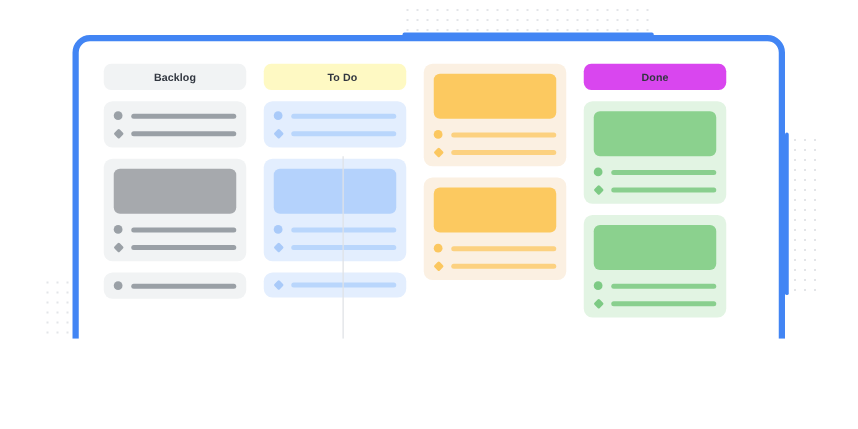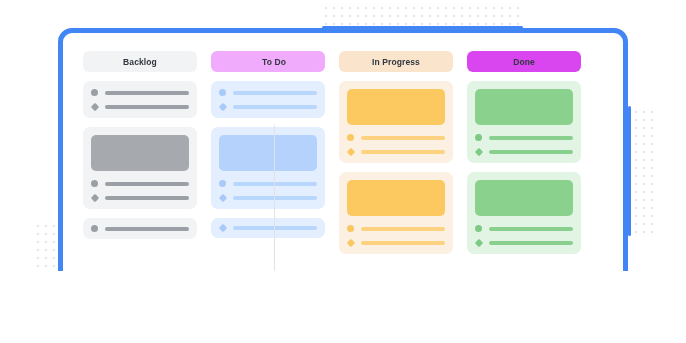--- a/index.html
+++ b/index.html
@@ -149,21 +149,21 @@
   .card.compact .row { margin-bottom: 0; }
 
   
   .c-backlog .col-head { background: #f1f3f4; }
   .c-backlog .card     { background: #f1f3f4; }
   .c-backlog .thumb    { background: #a6a9ad; }
   .c-backlog .dot-circle,
   .c-backlog .dot-diamond { background: #9aa0a6; }
   .c-backlog .bar      { background: #9aa0a6; }
 
-  .c-todo .col-head { background: #f0abfc; padding-left: 12px; }
+  .c-todo .col-head { background: #fef9c3; padding-left: 12px; }
   .c-todo .card     { background: #e3eefe; }
   .c-todo .thumb    { background: #b4d2fc; }
   .c-todo .dot-circle,
   .c-todo .dot-diamond { background: #a9caf9; }
   .c-todo .bar      { background: #b9d6fc; }
 
   .c-progress .col-head { background: #fae5cc; }
   .c-progress .card     { background: #fbf0e2; }
   .c-progress .thumb    { background: #fcc960; }
   .c-progress .dot-circle,
@@ -245,21 +245,20 @@
             </div>
           </div>
           <div class="card compact">
             <div class="row">
               <span class="dot-diamond"></span>
               <span class="bar"></span>
             </div>
           </div>
         </div>
         <div class="column c-progress">
-          <div class="col-head">In Progress</div>
           <div class="card">
             <div class="thumb"></div>
             <div class="row">
               <span class="dot-circle"></span>
               <span class="bar"></span>
             </div>
             <div class="row">
               <span class="dot-diamond"></span>
               <span class="bar"></span>
             </div>

